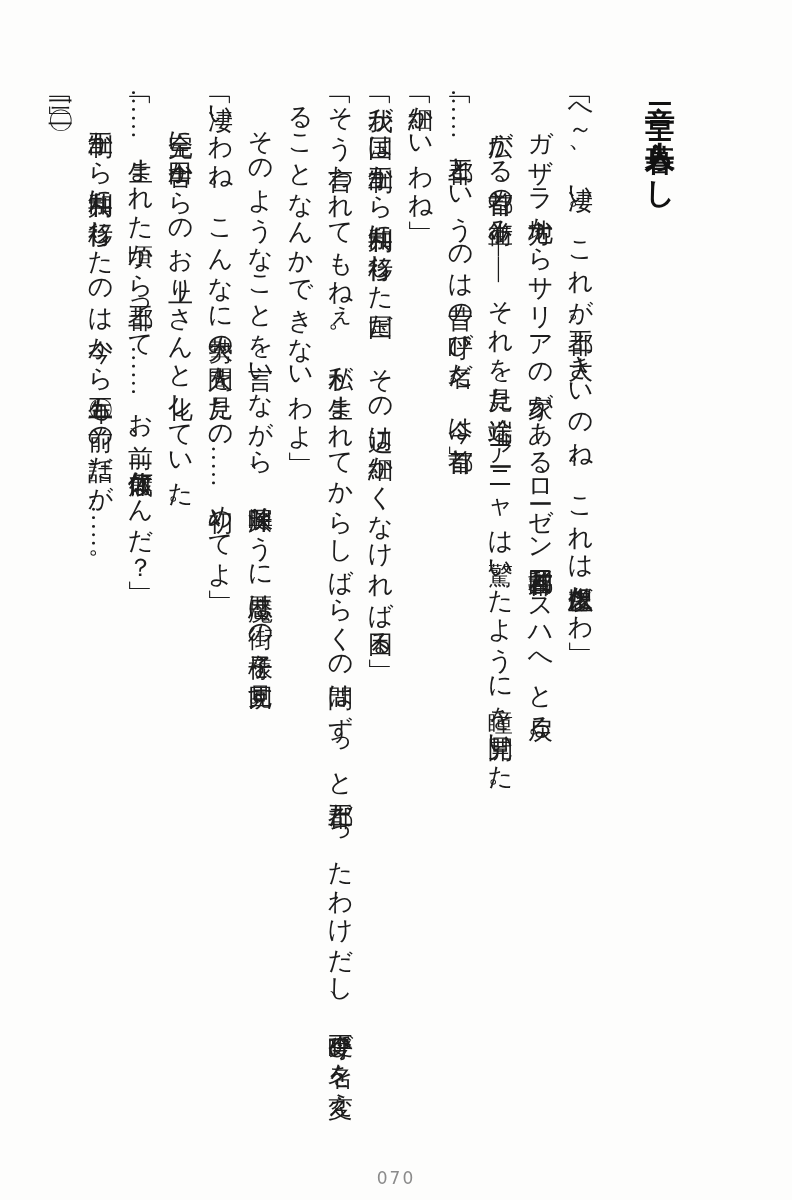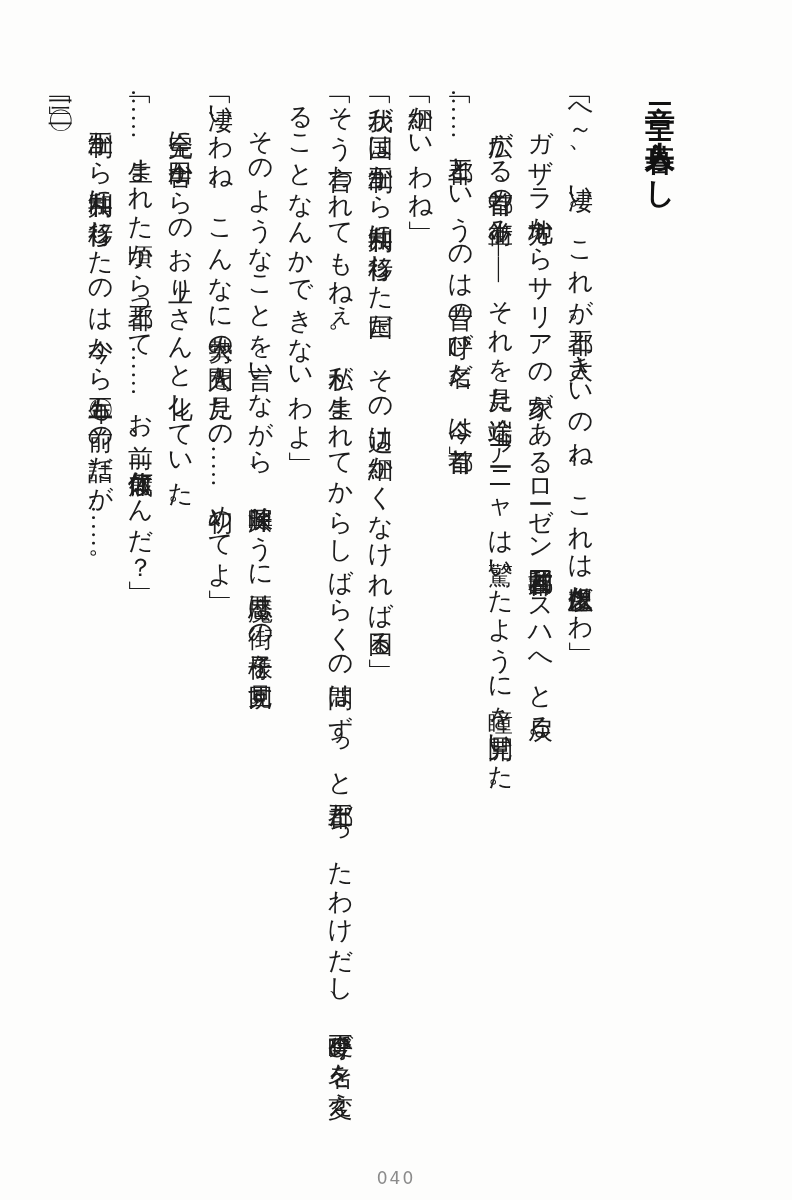--- a/index.html
+++ b/index.html
@@ -50,15 +50,15 @@
 </head>
 <body>
 
 <div class="page">
 
   <div class="text-area">
     <h1 class="chapter-title">二章　二人暮らし</h1>
     <div style="display:contents;"><p class="para">「へ～、凄い。これが王都。大きいのね。これは想像以上だわ」</p><p class="para indent">ガザラ地方からサリアの家があるローゼン共和国首都アスハへと戻る。</p><p class="para indent">広がる首都の街並み――それを見た途端、アーニャは驚いたように瞳を見開いた。</p><p class="para">「……王都というのは昔の呼び名だ。今は首都」</p><p class="para">「細かいわね」</p><p class="para">「我が国は王制から共和制に移行した国だ。その辺は細かくなければ困る」</p><p class="para">「そう言われてもねぇ。私が生まれてからしばらくの間はずっと王都だったわけだし、今更呼び名を変えることなんかできないわよ」</p><p class="para indent">そのようなことを言いながら、興味深そうに悪魔は街の様子を見回す。</p><p class="para">「凄いわね。こんなに大勢の人間を見たの……初めてよ」</p><p class="para indent">完全に田舎からのお上りさんと化していた。</p><p class="para">「……生まれた頃から王都って……お前、一体何歳なんだ？」</p><p class="para indent">王制から共和制に移行したのは今から五〇年も前の話だが……。</p><p class="para">「一二〇」</p></div>
   </div>
 
-  <div class="page-number">040</div>
+  <div class="page-number">070</div>
 
 </div>
 
 </body></html>

